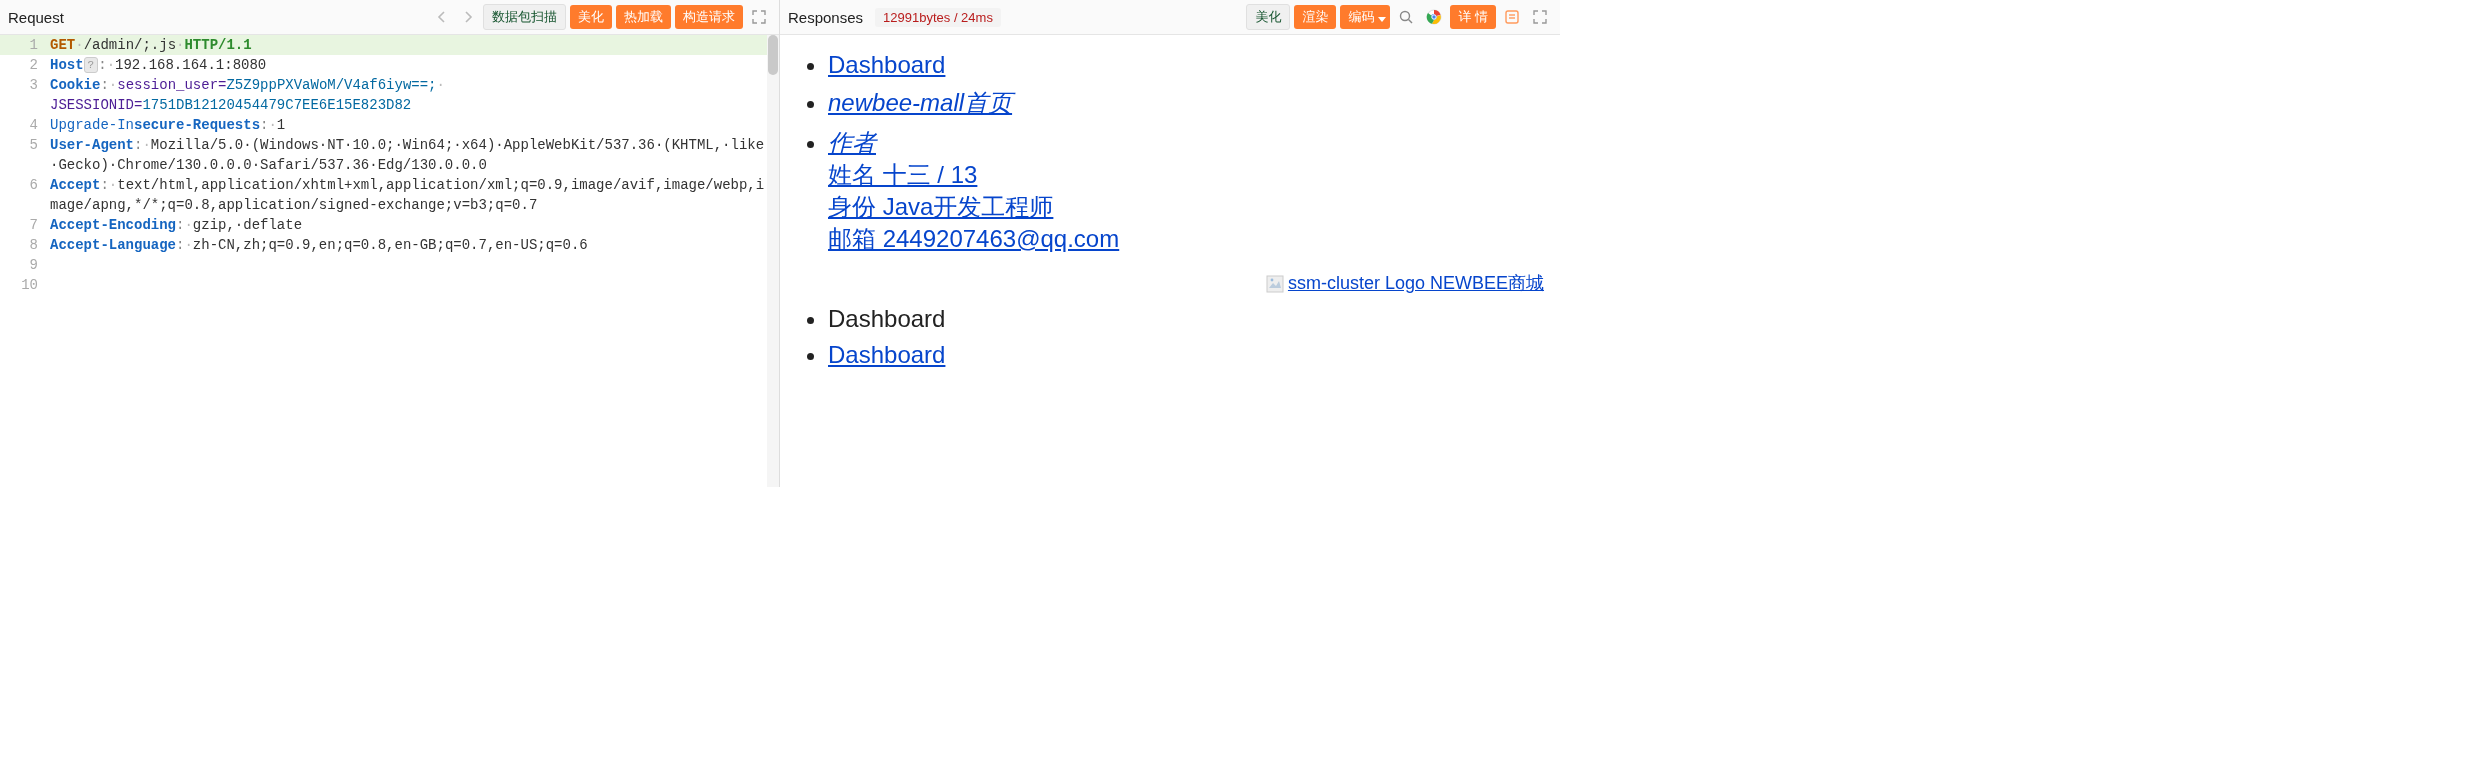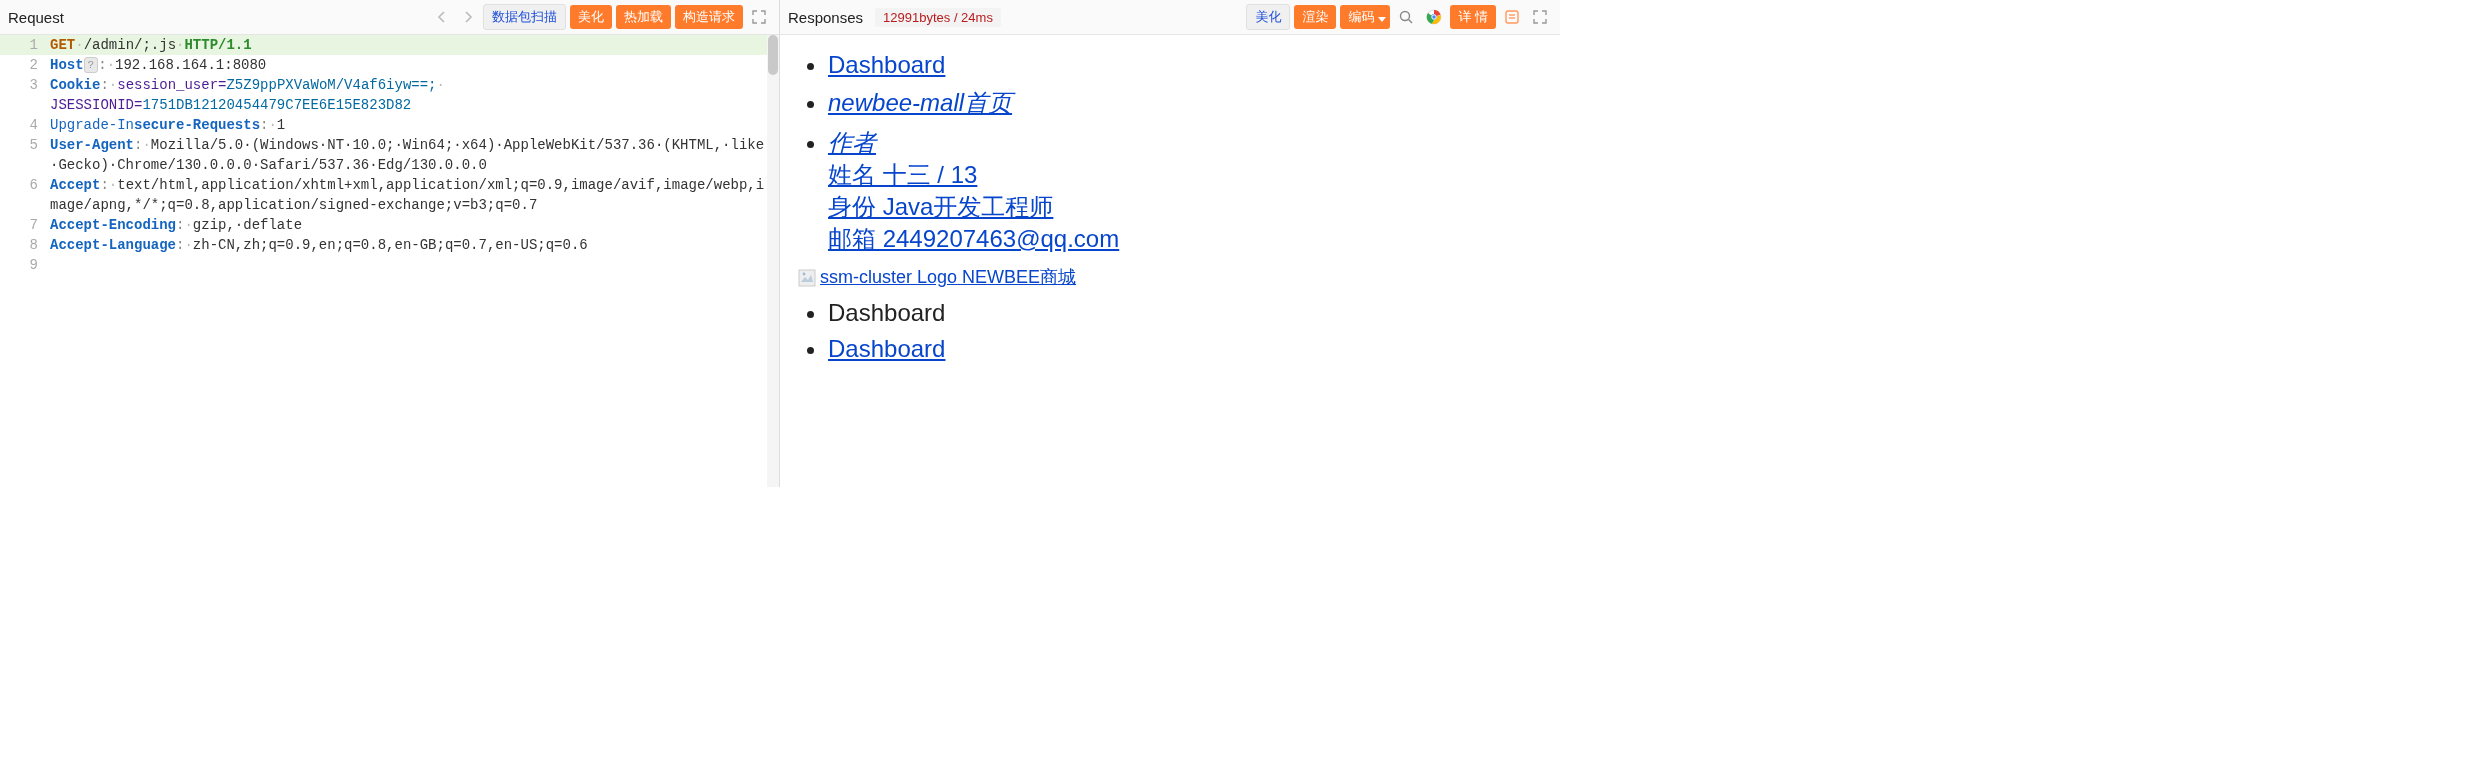--- a/index.html
+++ b/index.html
@@ -6,21 +6,21 @@
 body { font-family: -apple-system, "Segoe UI", Arial, sans-serif; font-size: 14px; color: #333; background: #fff; display: flex; height: 487px; width: 1560px; overflow: hidden; }
 .panel { display: flex; flex-direction: column; height: 100%; }
 .panel-left { width: 50%; border-right: 1px solid #ddd; }
 .panel-right { width: 50%; }
 .toolbar { display: flex; align-items: center; padding: 17px 8px; border-bottom: 1px solid #e5e5e5; gap: 4px; height: 20px; background:#fafafa; }
 .toolbar .title { font-weight: 400; font-size: 15px; color: #222; padding-right: 8px; }
 .spacer { flex: 1; }
 .navbtn { width: 22px; height: 22px; display: inline-flex; align-items: center; justify-content: center; color: #999; cursor: pointer; border-radius: 3px; }
 .btn { padding: 3px 8px; border-radius: 3px; font-size: 13px; cursor: pointer; border: none; background: #f2f2f2; color: #555; white-space: nowrap; }
 .btn-orange { background: #ff7b2c; color: #fff; }
-.btn-gray { background: #f0f0f0; color: #1d4ed8; border:1px solid #e0e0e0; }
+.btn-gray { background: #f0f0f0; color: #14532d; border:1px solid #e0e0e0; }
 .icon-btn { width: 24px; height: 24px; display: inline-flex; align-items: center; justify-content: center; color: #888; cursor: pointer; border-radius: 3px; }
 .info-chip { background: #f3f3f3; color: #b91c1c; padding: 2px 8px; border-radius: 3px; font-size: 13px; }
 .code-area { flex: 1; overflow: auto; font-family: Consolas, "Courier New", monospace; font-size: 14px; line-height: 20px; background: #fff; position: relative; }
 .code-row { display: flex; }
 .gutter { width: 50px; text-align: right; padding-right: 12px; color: #aaa; user-select: none; flex-shrink: 0; }
 .code-line { flex: 1; white-space: pre-wrap; word-break: break-all; padding-right: 10px; }
 .hl-line { background: #e8f5e0; }
 .tk-method { color: #b35900; font-weight: bold; }
 .tk-path { color: #333; }
 .tk-proto { color: #2e8b2e; font-weight: bold; }
@@ -30,21 +30,21 @@
 .tk-val { color: #333; }
 .tk-cookie-k { color: #4c1d95; font-weight: normal; }
 .tk-cookie-v { color: #0369a1; font-weight: normal; }
 .host-badge { display:inline-block; background:#e8e8e8; border:1px solid #ccc; border-radius:3px; font-size:11px; padding:0 3px; color:#999; line-height:14px; vertical-align:middle;}
 .dot { color:#bbb; }
 .render-area { flex:1; overflow:auto; padding: 8px 16px; font-family: "Microsoft YaHei", Arial, sans-serif; font-size: 18px; color: #222; }
 .render-area ul { list-style: disc; margin-left: 32px; margin-top:6px; margin-bottom:6px; }
 .render-area li { margin: 8px 0; font-size: 24px; }
 .render-area a, .rlink { color: #0645cc; text-decoration: underline; cursor:pointer; }
 .render-area .plain { color:#222; }
-.logo-line { margin: 10px 0 10px 2px; }
+.logo-line { margin: 16px 0 10px 2px; text-align: right; }
 .img-icon { display:inline-block; width:18px; height:18px; vertical-align:middle; margin-right:4px; }
 .img-icon svg { width:18px;height:18px; }
 .scrollbar-track { position:absolute; right:0; top:0; bottom:0; width:12px; background:#f5f5f5; }
 .scrollbar-thumb { position:absolute; right:1px; width:10px; background:#c9c9c9; border-radius:5px; top:0; height:40px; }
 </style>
 </head>
 <body>
 
 <div class="panel panel-left">
   <div class="toolbar">
@@ -98,20 +98,24 @@
     <div class="code-row">
       <div class="gutter">7</div>
       <div class="code-line"><span class="tk-hdr">Accept-Encoding</span><span class="tk-sep">:</span><span class="dot">·</span><span class="tk-val">gzip,·deflate</span></div>
     </div>
     <div class="code-row">
       <div class="gutter">8</div>
       <div class="code-line"><span class="tk-hdr">Accept-Language</span><span class="tk-sep">:</span><span class="dot">·</span><span class="tk-val">zh-CN,zh;q=0.9,en;q=0.8,en-GB;q=0.7,en-US;q=0.6</span></div>
     </div>
     <div class="code-row">
       <div class="gutter">9</div>
+      <div class="code-line"></div>
+    </div>
+    <div class="code-row">
+      <div class="gutter">10</div>
       <div class="code-line"></div>
     </div>
     <div class="scrollbar-track">
         <div class="scrollbar-thumb"></div>
       </div>
   </div>
 </div>
 
 <div class="panel panel-right">
   <div class="toolbar">

